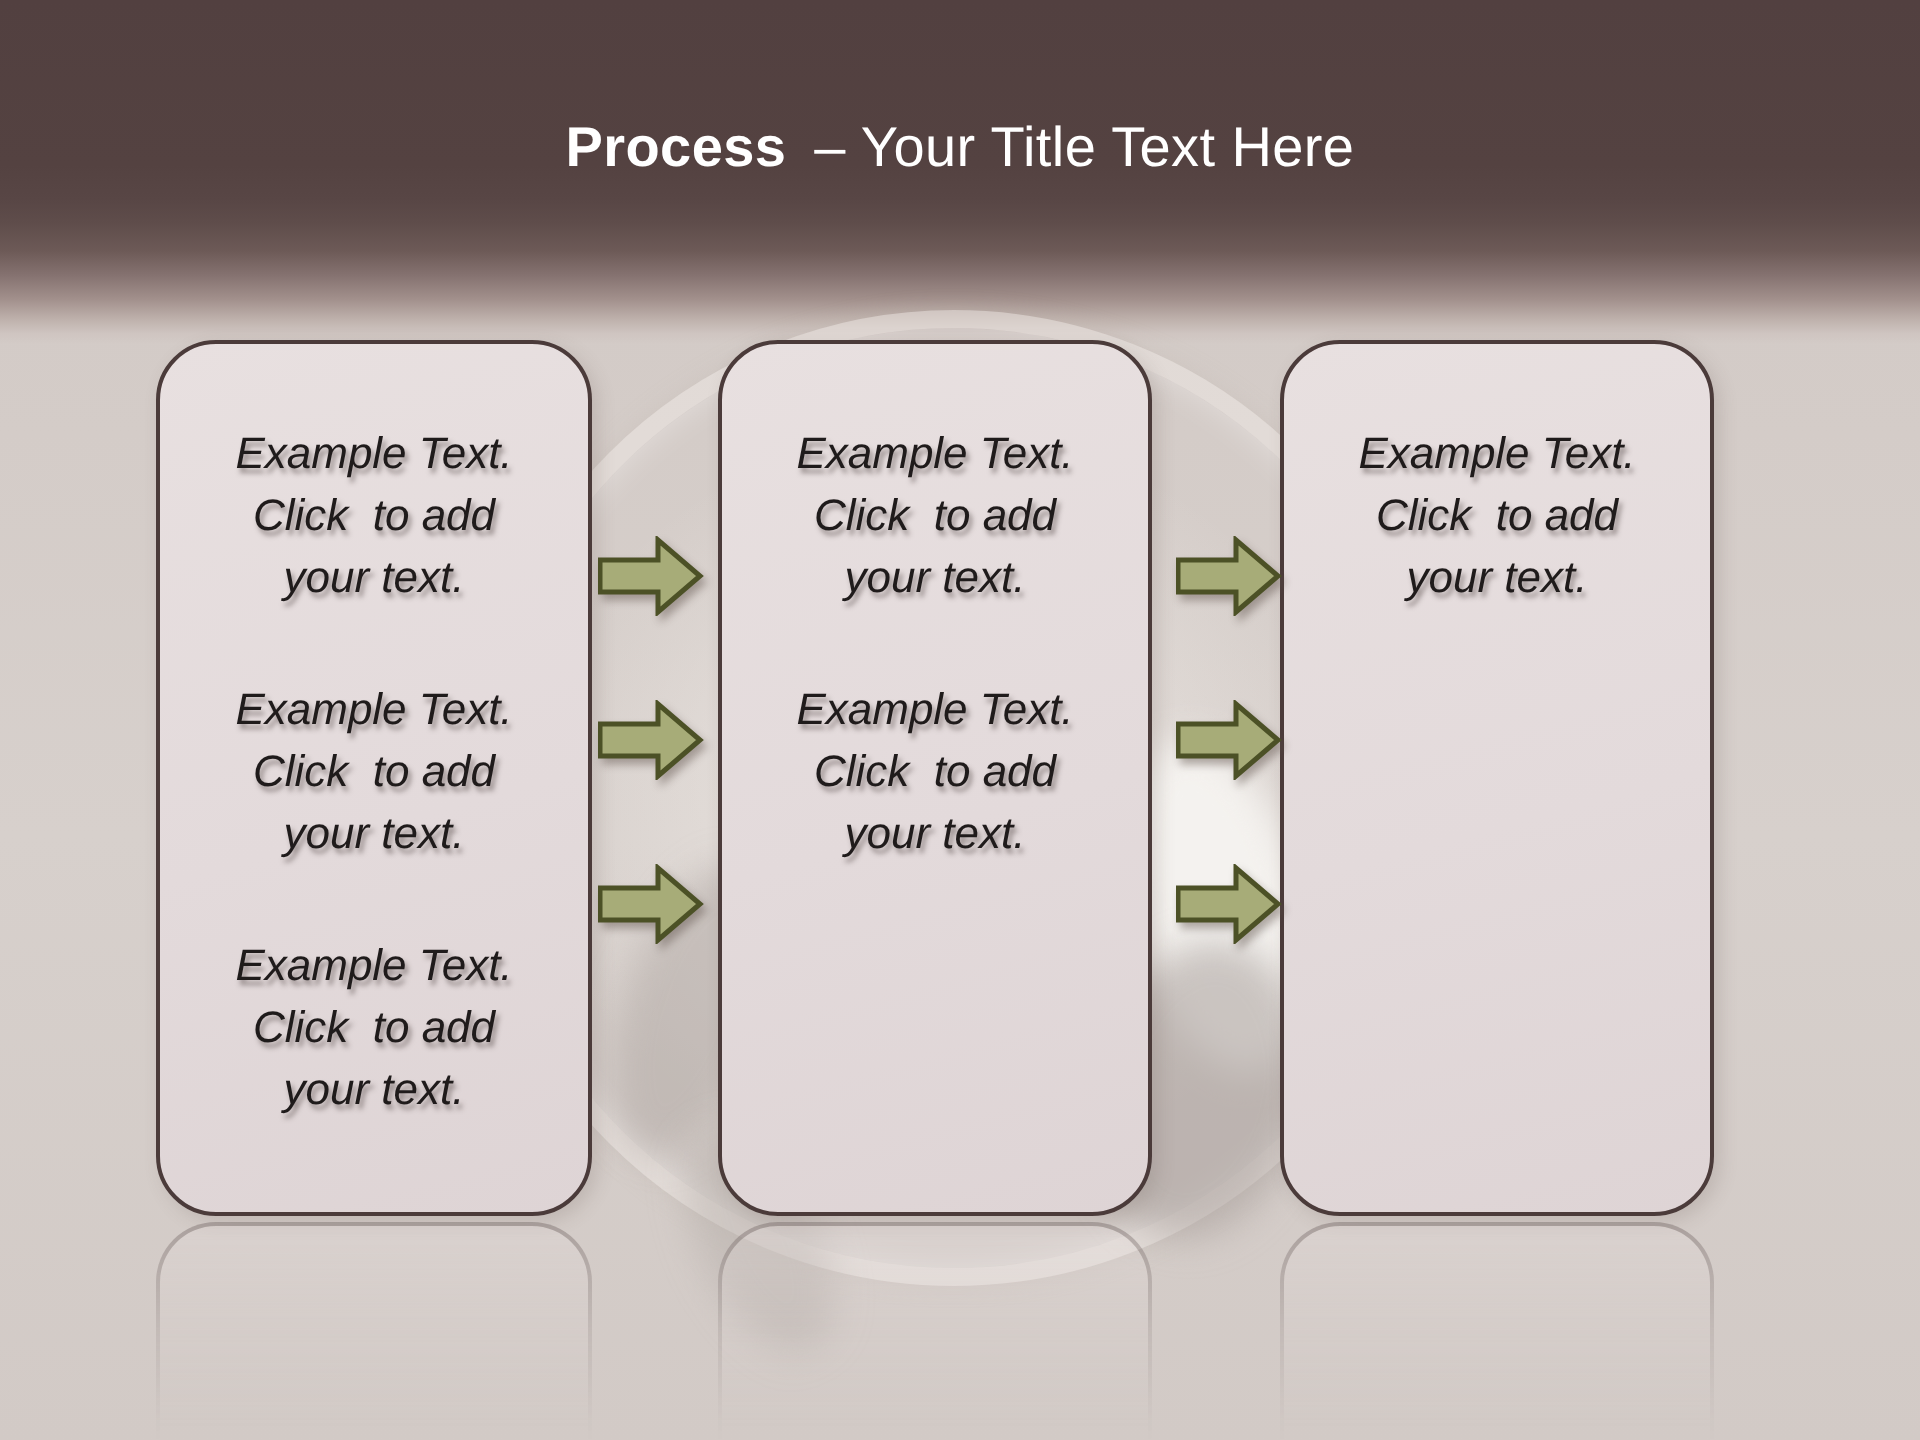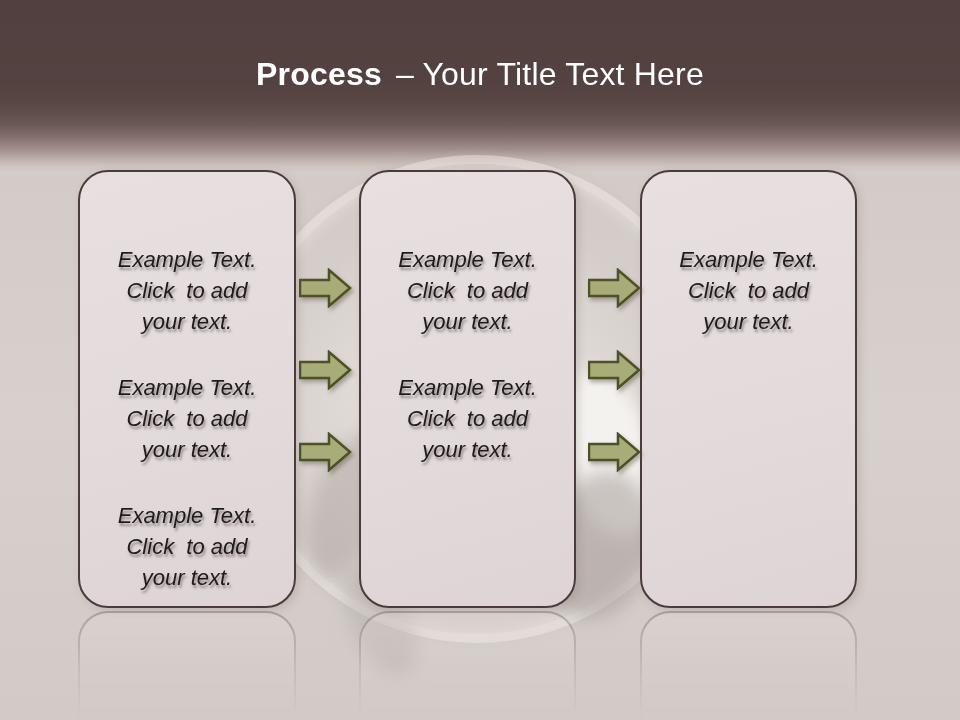--- a/index.html
+++ b/index.html
@@ -25,39 +25,38 @@
     box-shadow:0 0 10px rgba(195,185,179,0.35), inset 0 0 16px rgba(255,255,255,0.35);
   }
   .blob { position:absolute; border-radius:50%; filter:blur(9px); }
   .blob-light   { left:566px; top:368px; width:86px;  height:170px; background:rgba(246,243,240,0.95); transform:rotate(-14deg); }
   .blob-shadow1 { left:548px; top:470px; width:104px; height:150px; background:rgba(168,159,155,0.55); transform:rotate(12deg); }
   .blob-shadow2 { left:312px; top:430px; width:70px;  height:150px; background:rgba(170,162,158,0.45); transform:rotate(18deg); }
   .blob-shadow3 { left:350px; top:560px; width:60px;  height:120px; background:rgba(175,167,163,0.4);  transform:rotate(-25deg); }
 
   .title-bar {
     position:absolute; left:0; top:52px; width:960px; text-align:center;
-    color:#ffffff; font-size:32px; line-height:44px; letter-spacing:0.2px;
+    color:#ffffff; font-size:28px; line-height:44px; letter-spacing:0.2px;
   }
   .title-keyword { font-weight:bold; }
   .title-rest { font-weight:normal; margin-left:14px; }
 
   .box {
     position:absolute; top:170px; height:438px; box-sizing:border-box;
     background:linear-gradient(165deg, #e8e0e0 0%, #e3dadb 55%, #ded4d5 100%);
     border:2.5px solid #4b3b3a; border-radius:30px;
     box-shadow:3px 3px 9px rgba(100,85,80,0.18);
   }
   .box-1 { left:78px;  width:218px; }
   .box-2 { left:359px; width:217px; }
   .box-3 { left:640px; width:217px; }
   .box-text {
-    padding-top:24px; text-align:center; font-style:italic;
+    padding-top:39px; text-align:center; font-style:italic;
     font-size:22px; line-height:31px; color:#1f1b1b;
     text-shadow:1.5px 2.5px 2.5px rgba(70,58,56,0.5);
-    margin-top:48px;
   }
   .para { margin:0 0 35px 0; }
   .line { white-space:pre; }
 
   .arrow {
     position:absolute; width:53px; height:40px;
     filter:drop-shadow(2px 3px 2px rgba(90,78,72,0.45));
   }
   .arrows-a { left:299px; }
   .arrows-b { left:588px; }

